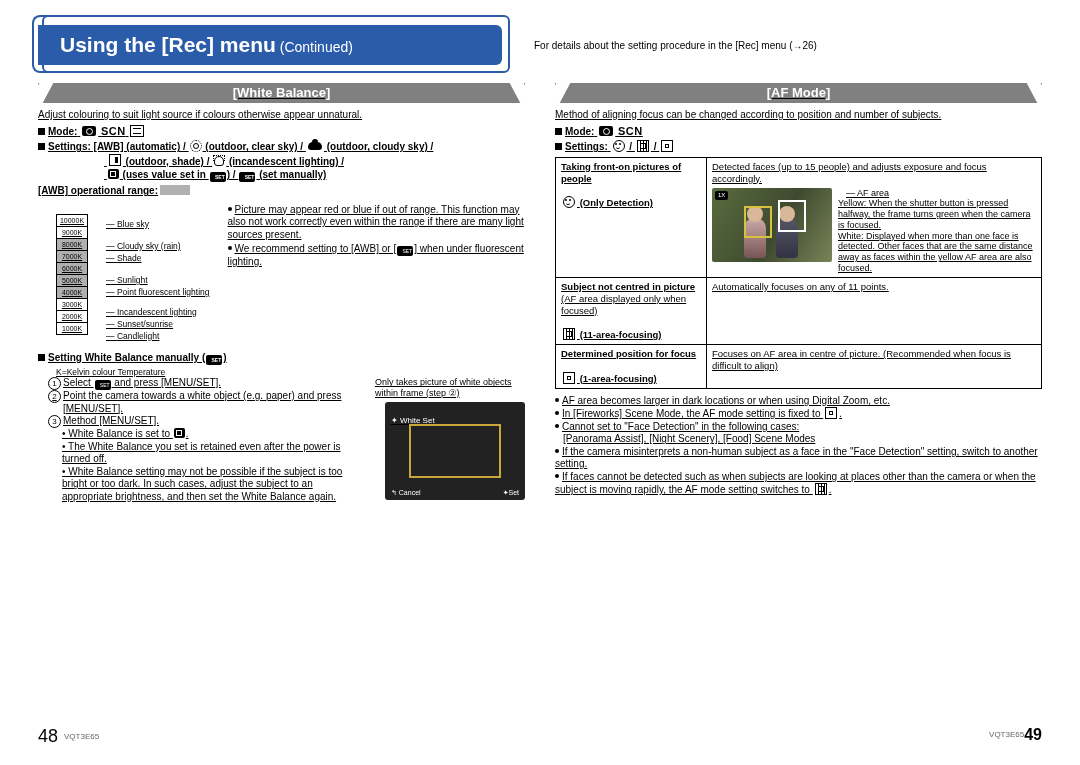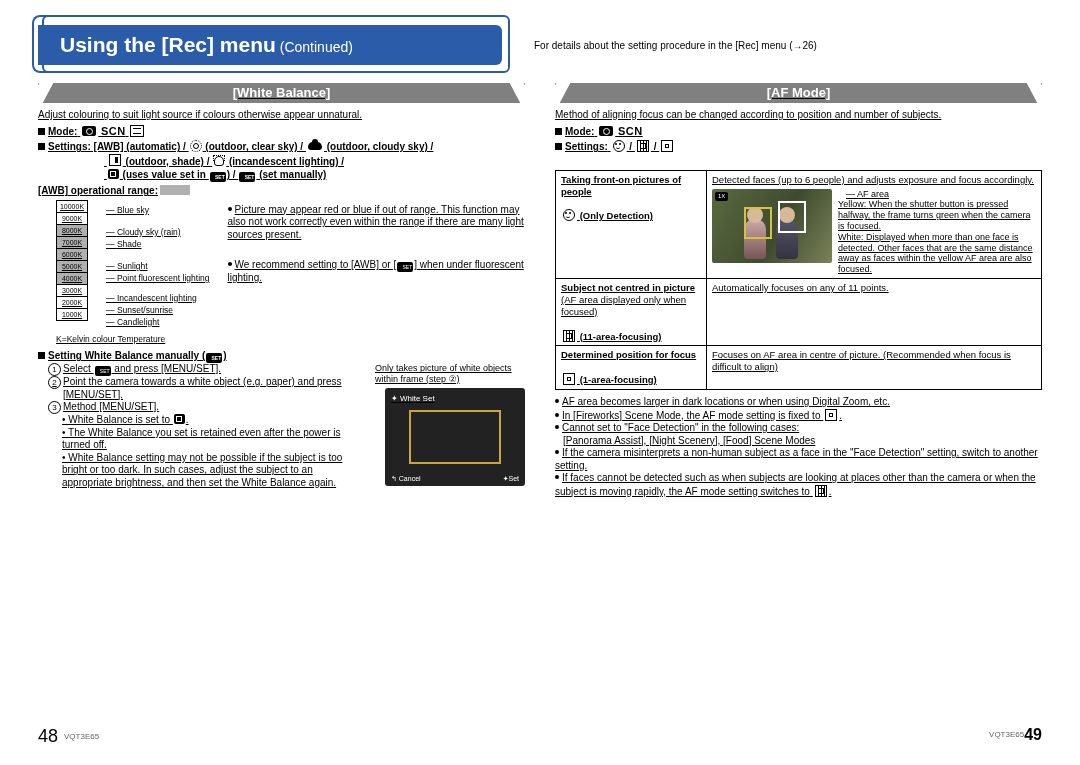--- a/index.html
+++ b/index.html
@@ -118,32 +118,32 @@
   .wb-manual-icon::after{content:"";position:absolute;width:4px;height:4px;border:1px solid #fff;left:2px;top:2px;}
   .face-icon{display:inline-block;width:10px;height:10px;border:1px solid #000;border-radius:50%;vertical-align:-2px;margin:0 2px;position:relative;}
   .face-icon::before{content:"";position:absolute;width:2px;height:2px;background:#000;border-radius:50%;top:2px;left:1px;box-shadow:4px 0 #000;}
   .face-icon::after{content:"";position:absolute;width:4px;height:2px;border-bottom:1px solid #000;border-radius:0 0 4px 4px;left:2px;top:5px;}
   .grid-icon{display:inline-block;width:10px;height:10px;border:1px solid #000;vertical-align:-2px;margin:0 2px;position:relative;}
   .grid-icon::before{content:"";position:absolute;inset:2px;border:1px solid #000;}
   .grid-icon::after{content:"";position:absolute;left:50%;top:0;bottom:0;width:0;border-left:1px solid #000;box-shadow:-3px 0 #000,3px 0 #000;}
   .box-icon{display:inline-block;width:10px;height:10px;border:1px solid #000;vertical-align:-2px;margin:0 2px;position:relative;}
   .box-icon::after{content:"";position:absolute;inset:3px;border:1px solid #000;}
   .dot{display:inline-block;width:4px;height:4px;background:#000;border-radius:50%;vertical-align:2px;margin:0 3px 0 0;}
-  .kelvin-block { display:flex; margin:2px 0 4px 18px; font-size:8.5px;}
+  .kelvin-block { display:flex; margin:16px 0 4px 18px; font-size:8.5px;}
   .kelvin-ladder{position:relative;width:32px;}
   .k-cell{border:1px solid #000;border-bottom:none;height:11px;line-height:11px;font-size:7px;text-align:center;}
   .k-cell:last-child{border-bottom:1px solid #000;}
   .k-shade{background:#b0b0b0;}
   .kelvin-labels{margin-left:18px;line-height:12px;position:relative;}
   .circ-num{display:inline-block;width:11px;height:11px;border:1px solid #000;border-radius:50%;font-size:8px;line-height:11px;text-align:center;margin-right:2px;}
   .ws-screenshot{width:140px;height:98px;background:#222;border-radius:3px;position:relative;margin-left:auto;margin-top:-4px;}
-  .ws-title-bar{color:#fff;font-size:8px;padding:6px 6px;}
+  .ws-title-bar{color:#fff;font-size:8px;padding:14px 6px;}
   .ws-frame{position:absolute;border:2px solid #c7a838;left:24px;right:24px;top:22px;bottom:22px;}
   .ws-bottom{position:absolute;bottom:3px;left:6px;right:6px;color:#fff;font-size:7px;display:flex;justify-content:space-between;}
-  .af-table{border-collapse:collapse;width:100%;font-size:9.5px;margin-top:16px;}
+  .af-table{border-collapse:collapse;width:100%;font-size:9.5px;margin-top:3px;}
   .af-table td{border:1px solid #000;vertical-align:top;padding:3px 5px;line-height:1.25;}
   .af-table td.c1{width:140px;}
   .photo{width:120px;height:74px;background:linear-gradient(120deg,#5a6b3e,#3e4a2f 55%,#7a8358);border-radius:2px;position:relative;display:inline-block;vertical-align:top;margin-right:6px;}
   .photo .face-box{position:absolute;border:2px solid #fff;width:24px;height:28px;}
   .photo .yf{border-color:#d8c040;left:32px;top:18px;}
   .photo .wf{left:66px;top:12px;}
   .photo .tag{position:absolute;left:3px;top:3px;background:#000;color:#fff;font-size:6px;padding:1px 3px;border-radius:2px;}
   .photo .person{position:absolute;width:22px;height:40px;bottom:4px;border-radius:10px 10px 4px 4px;}
   .photo .p1{left:32px;background:linear-gradient(#caa,#755);}
   .photo .p1::before{content:"";position:absolute;width:16px;height:16px;background:#d9b89a;border-radius:50%;top:-12px;left:3px;}
@@ -217,28 +217,28 @@
             <div>— <span>Shade</span></div>
             <div style="margin-top:10px">— <span>Sunlight</span></div>
             <div>— <span>Point fluorescent lighting</span></div>
             <div style="margin-top:8px">— <span>Incandescent lighting</span></div>
             <div>— <span>Sunset/sunrise</span></div>
             <div>— <span>Candlelight</span></div>
           </div>
         </div>
         <div style="flex:1;padding:6px 0 0 18px" class="body-text">
           <div><span class="dot"></span><span>Picture may appear red or blue if out of range. This function may also not work correctly even within the range if there are many light sources present.</span></div>
-          <div style="margin-top:18px"><span class="dot"></span><span>We recommend setting to [AWB] or [</span><span class="set-icon"></span><span>] when under fluorescent lighting.</span></div>
+          <div style="margin-top:2px"><span class="dot"></span><span>We recommend setting to [AWB] or [</span><span class="set-icon"></span><span>] when under fluorescent lighting.</span></div>
         </div>
       </div>
-      <div class="body-text" style="margin:2px 0 0 18px;font-size:8.5px">K=Kelvin colour Temperature</div>
-
       <div class="body-text bold" style="margin-top:6px">
         <span class="sq"></span><span>Setting White Balance manually (</span><span class="set-icon"></span><span>)</span>
       </div>
+
+      <div class="body-text" style="margin:2px 0 0 18px;font-size:8.5px">K=Kelvin colour Temperature</div>
       <div style="display:flex;gap:28px">
         <div class="body-text" style="flex:1;padding-left:10px">
           <div><span class="circ-num">1</span><span>Select </span><span class="set-icon"></span><span> and press [MENU/SET].</span></div>
           <div style="display:flex">
               <span class="circ-num">2</span>
               <span style="flex:1">Point the camera towards a white object (e.g. paper) and press [MENU/SET].</span>
             </div>
           <div><span class="circ-num">3</span><span>Method [MENU/SET].</span></div>
           <div style="padding-left:14px"><span>• White Balance is set to </span><span class="wb-manual-icon"></span><span>.</span></div>
           <div style="padding-left:14px">• The White Balance you set is retained even after the power is turned off.</div>
@@ -276,21 +276,21 @@
       </div>
 
       <table class="af-table">
         <tbody>
             <tr>
           <td class="c1">
             <span class="bold">Taking front-on pictures of people</span><br><br>
             <span class="face-icon"></span> <span class="bold">(Only Detection)</span>
           </td>
           <td>
-            <div>Detected faces (up to 6 people) and adjusts exposure and focus accordingly.</div>
+            <div>Detected faces (up to 15 people) and adjusts exposure and focus accordingly.</div>
             <div style="display:flex;margin-top:3px">
               <div class="photo">
                 <div class="tag">1X</div>
                 <div class="person p1"></div>
                 <div class="person p2"></div>
                 <div class="face-box yf"></div>
                 <div class="face-box wf"></div>
               </div>
               <div style="flex:1;font-size:9px;line-height:1.2">
                 <div style="margin-left:8px">— <span>AF area</span></div>

